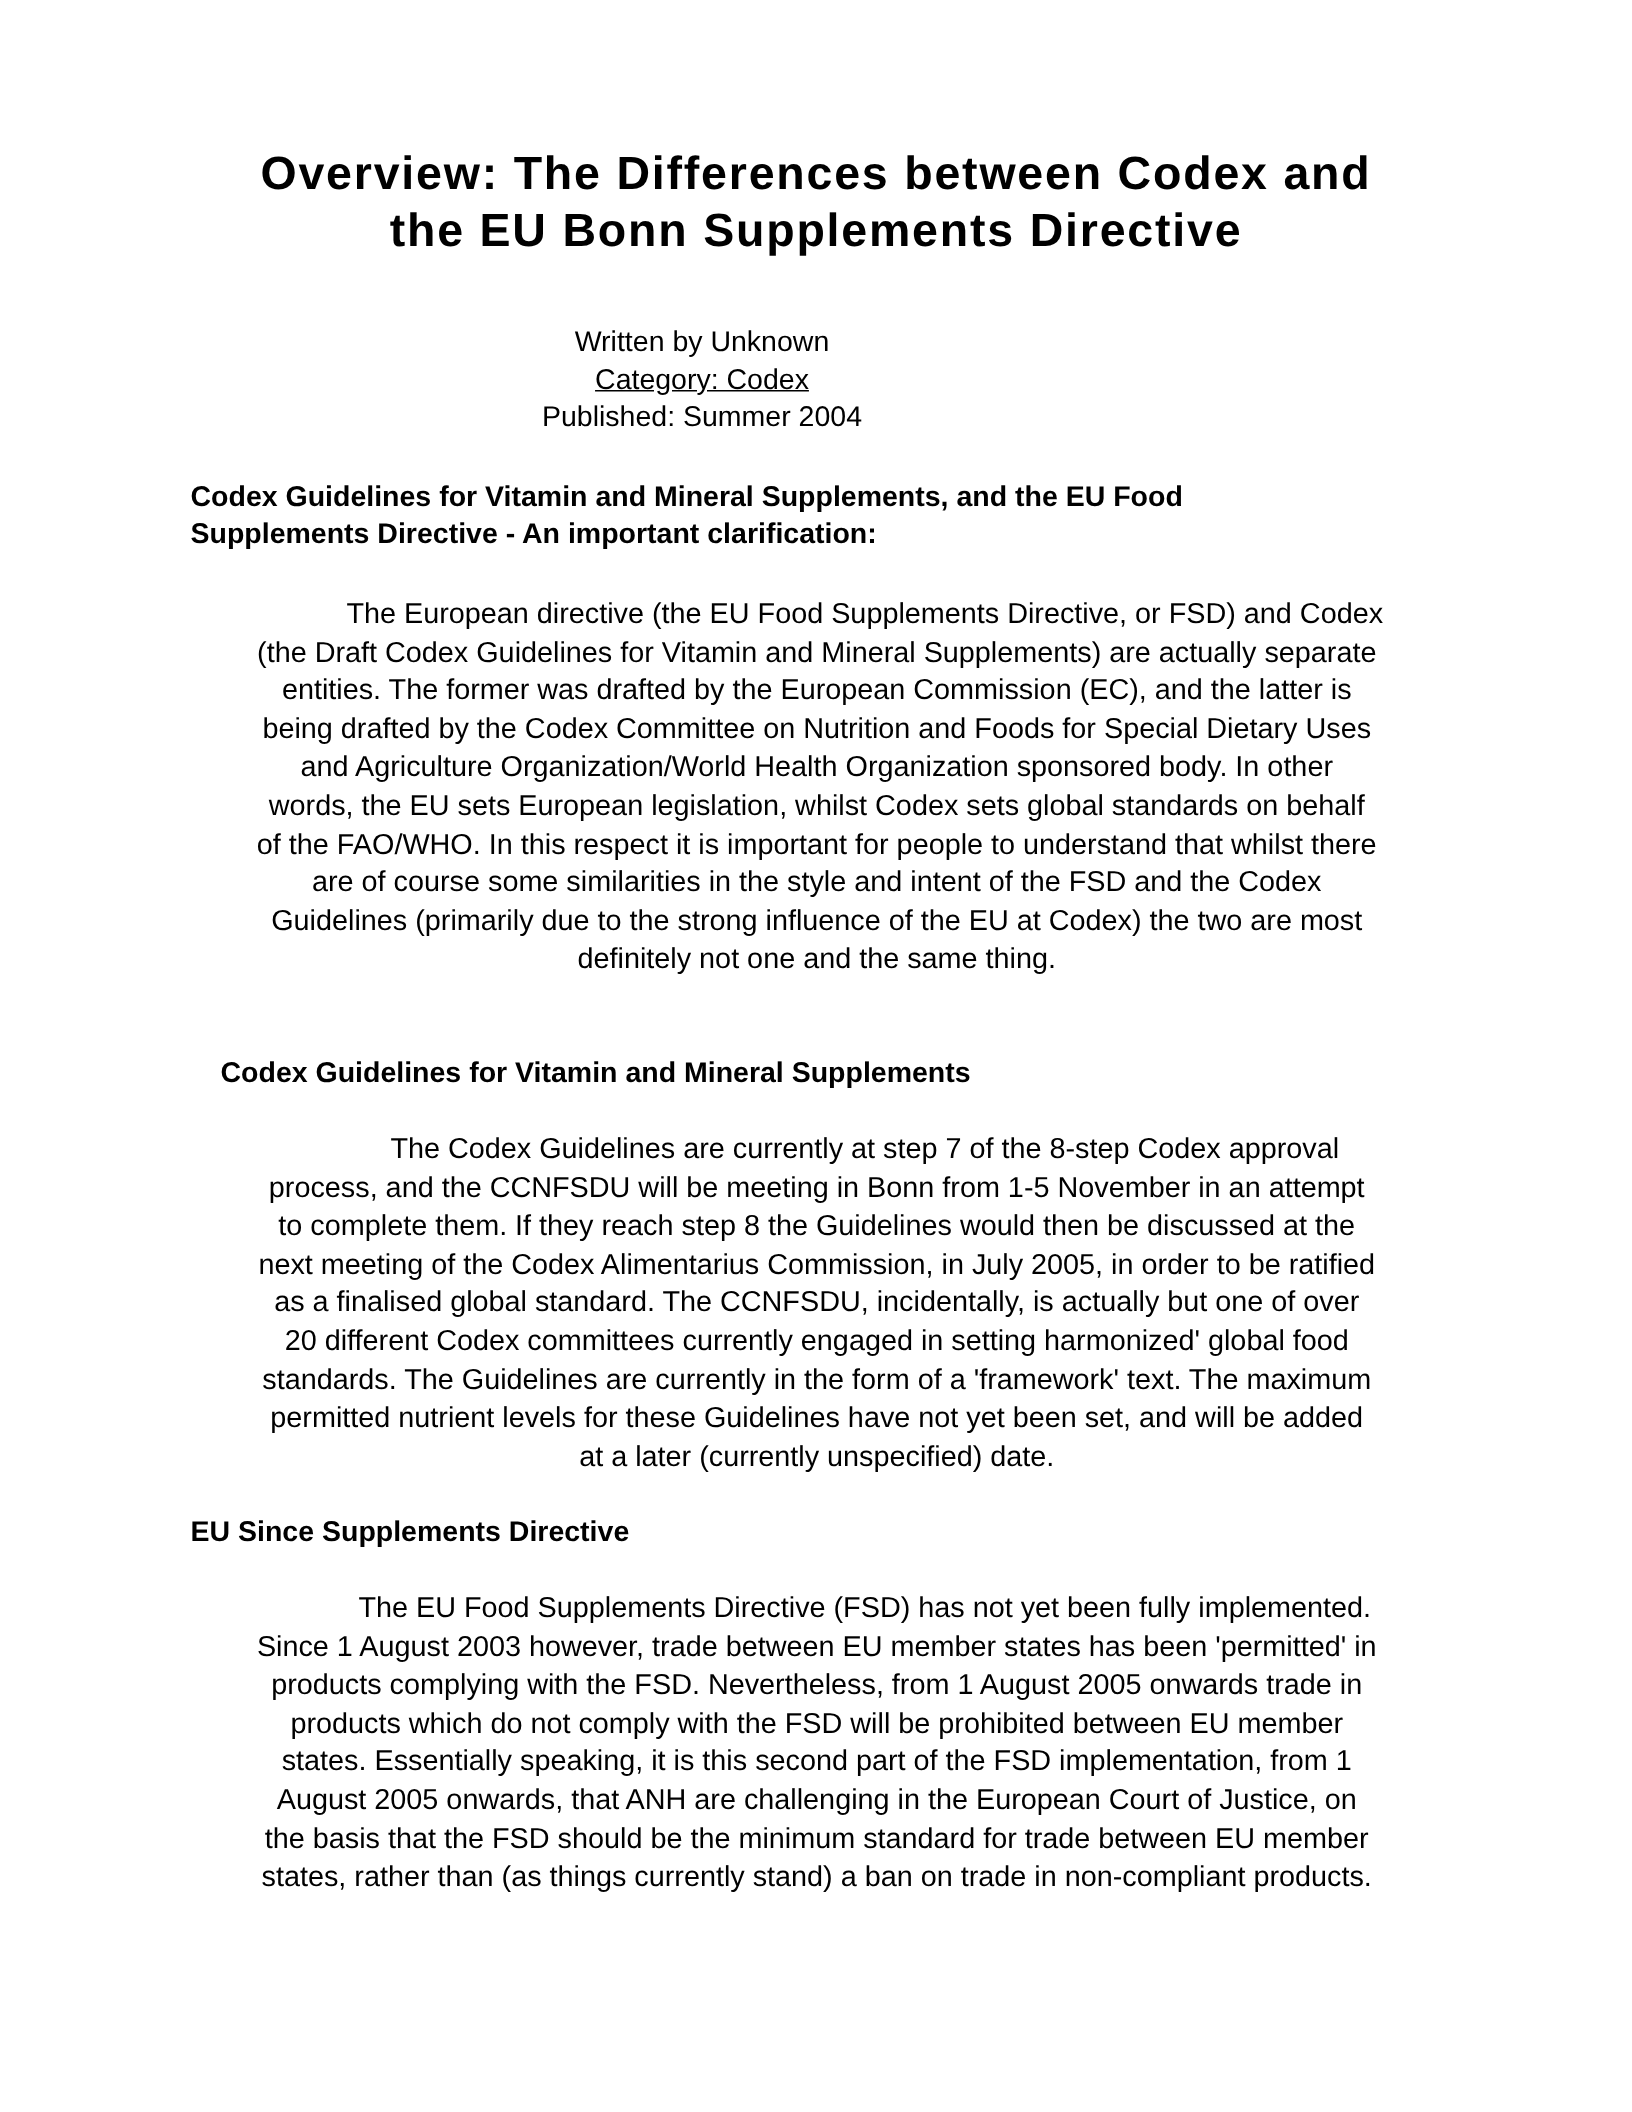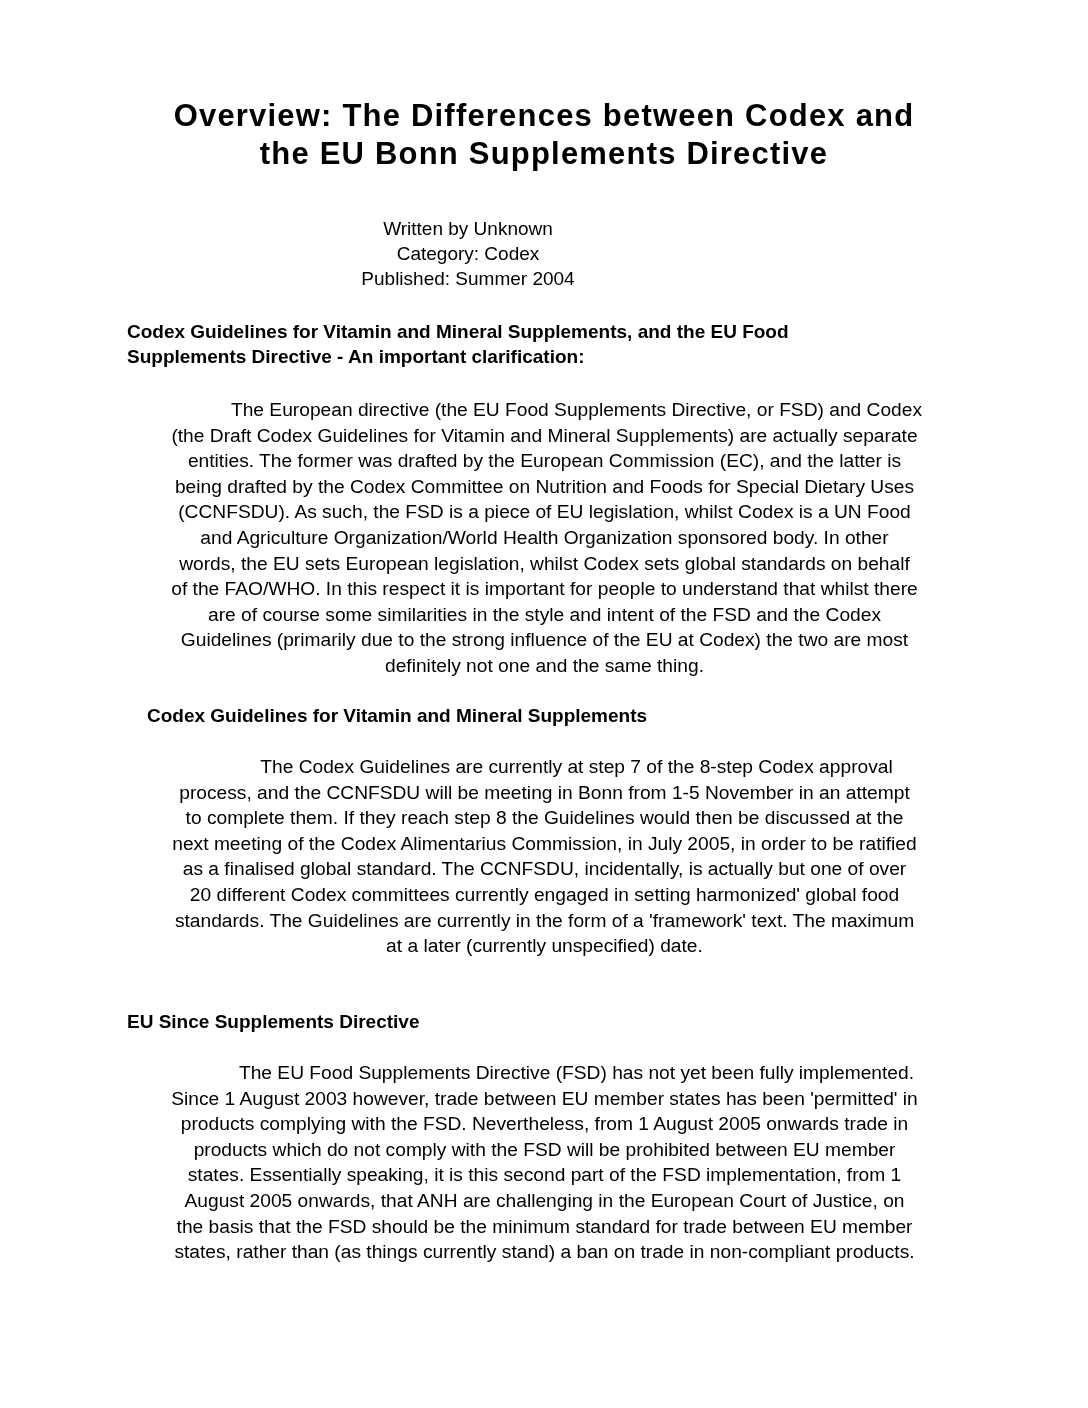--- a/index.html
+++ b/index.html
@@ -28,50 +28,50 @@
   </style>
 </head>
 <body>
 
 <div class="page">
 
   <div class="title" style="top:97px;">Overview: The Differences between Codex and</div>
   <div class="title" style="top:135px;">the EU Bonn Supplements Directive</div>
 
   <div class="meta" style="top:216px;">Written by Unknown</div>
-  <div class="meta" style="top:241px;">Category: Codex</div>
+  <div class="meta" style="top:241px;text-decoration:underline;">Category: Codex</div>
   <div class="meta" style="top:266px;">Published: Summer 2004</div>
 
   <div class="heading" style="top:344px;">Supplements Directive - An important clarification:</div>
   <div class="heading" style="top:319px;">Codex Guidelines for Vitamin and Mineral Supplements, and the EU Food</div>
 
   <div class="para" style="top:397px;">
     <div class="line indent">The European directive (the EU Food Supplements Directive, or FSD) and Codex</div>
     <div class="line">(the Draft Codex Guidelines for Vitamin and Mineral Supplements) are actually separate</div>
     <div class="line">entities. The former was drafted by the European Commission (EC), and the latter is</div>
     <div class="line">being drafted by the Codex Committee on Nutrition and Foods for Special Dietary Uses</div>
-    <div class="line">(CCNFSDU). As such, the FSD is a piece of EU legislation, whilst Codex is a UN Food</div>
     <div class="line">and Agriculture Organization/World Health Organization sponsored body. In other</div>
     <div class="line">words, the EU sets European legislation, whilst Codex sets global standards on behalf</div>
     <div class="line">of the FAO/WHO. In this respect it is important for people to understand that whilst there</div>
     <div class="line">are of course some similarities in the style and intent of the FSD and the Codex</div>
     <div class="line">Guidelines (primarily due to the strong influence of the EU at Codex) the two are most</div>
     <div class="line">definitely not one and the same thing.</div>
   </div>
 
   <div class="heading" style="top:703px;margin-left:20px;">Codex Guidelines for Vitamin and Mineral Supplements</div>
 
   <div class="para" style="top:754px;">
     <div class="line indent">The Codex Guidelines are currently at step 7 of the 8-step Codex approval</div>
     <div class="line">process, and the CCNFSDU will be meeting in Bonn from 1-5 November in an attempt</div>
     <div class="line">to complete them. If they reach step 8 the Guidelines would then be discussed at the</div>
     <div class="line">next meeting of the Codex Alimentarius Commission, in July 2005, in order to be ratified</div>
     <div class="line">as a finalised global standard. The CCNFSDU, incidentally, is actually but one of over</div>
     <div class="line">20 different Codex committees currently engaged in setting harmonized' global food</div>
     <div class="line">standards. The Guidelines are currently in the form of a 'framework' text. The maximum</div>
+    <div class="line">permitted nutrient levels for these Guidelines have not yet been set, and will be added</div>
     <div class="line">at a later (currently unspecified) date.</div>
   </div>
 
   <div class="heading" style="top:1009px;">EU Since Supplements Directive</div>
 
   <div class="para" style="top:1060px;">
     <div class="line indent">The EU Food Supplements Directive (FSD) has not yet been fully implemented.</div>
     <div class="line">Since 1 August 2003 however, trade between EU member states has been 'permitted' in</div>
     <div class="line">products complying with the FSD. Nevertheless, from 1 August 2005 onwards trade in</div>
     <div class="line">products which do not comply with the FSD will be prohibited between EU member</div>

